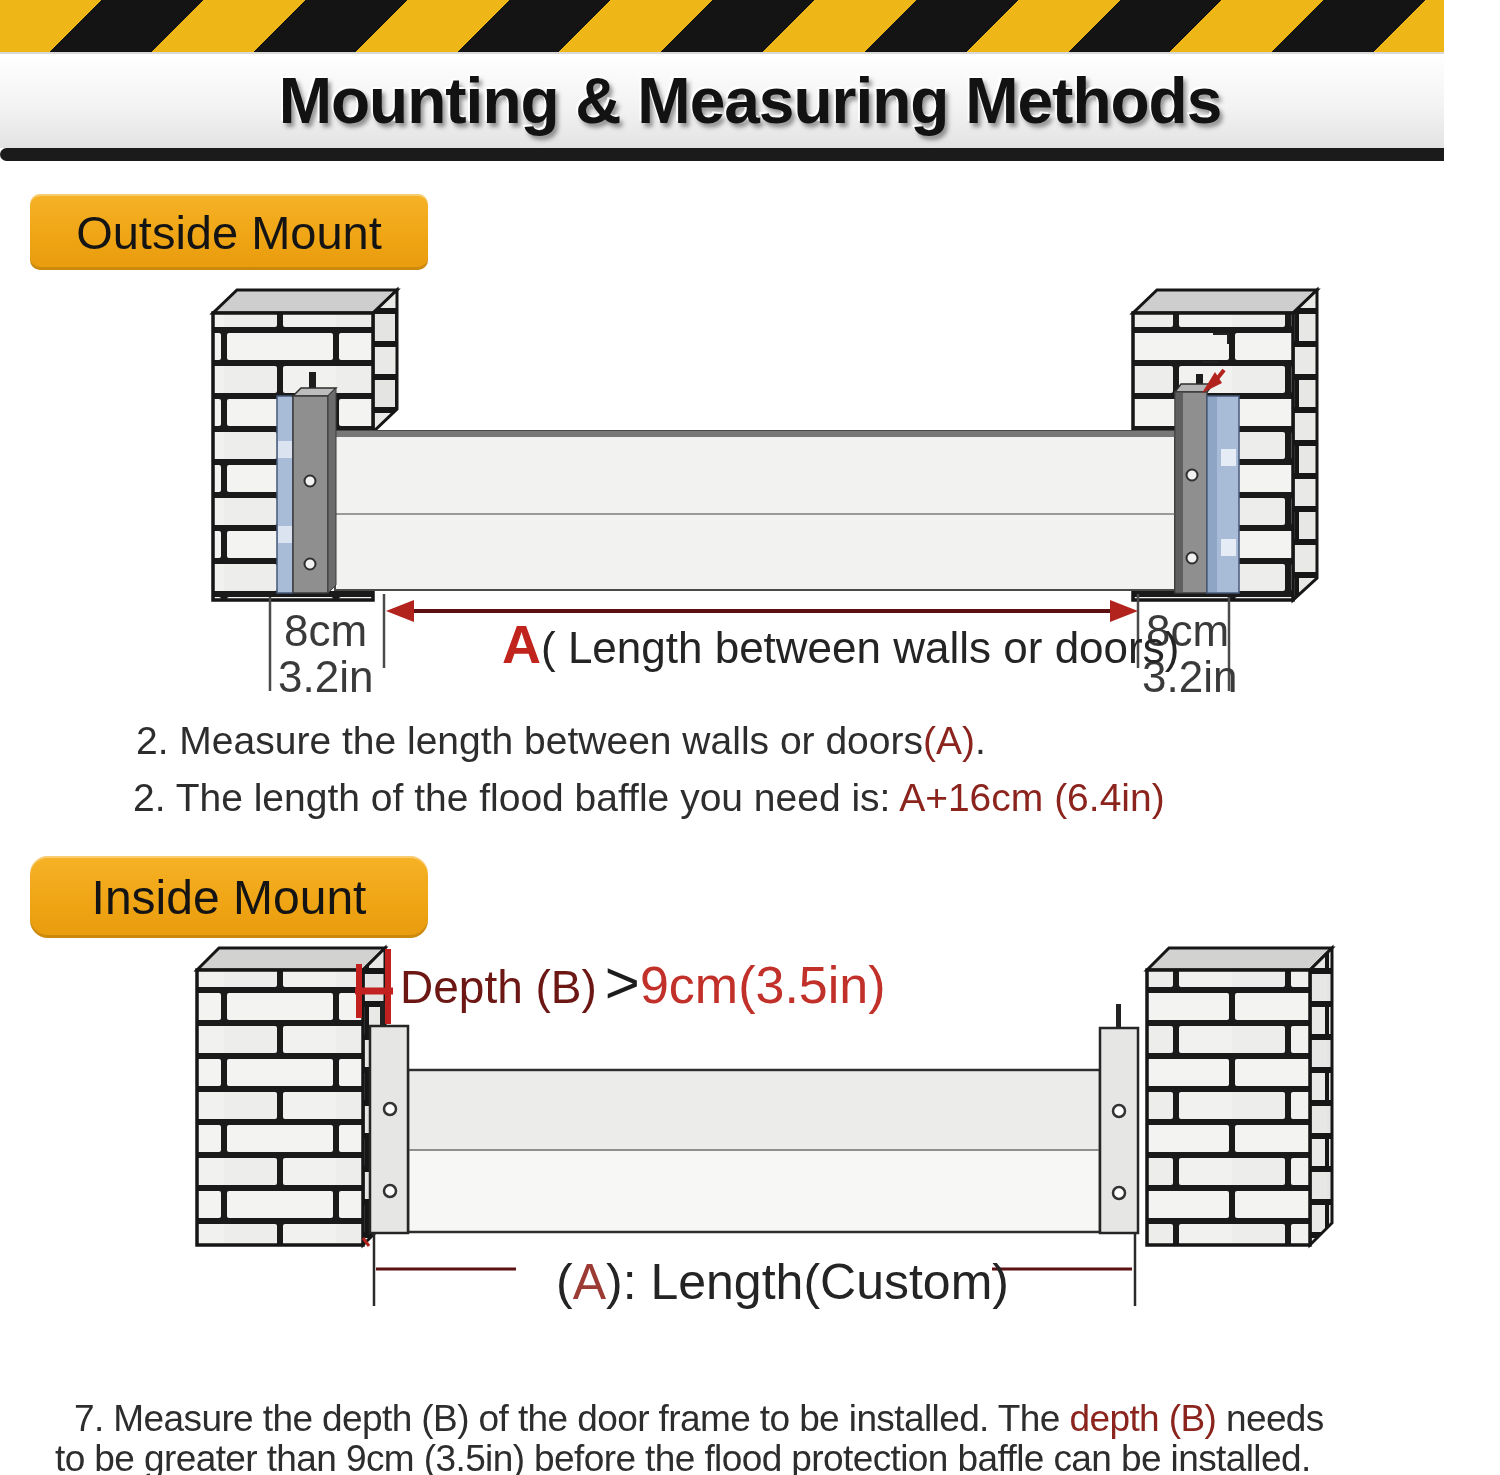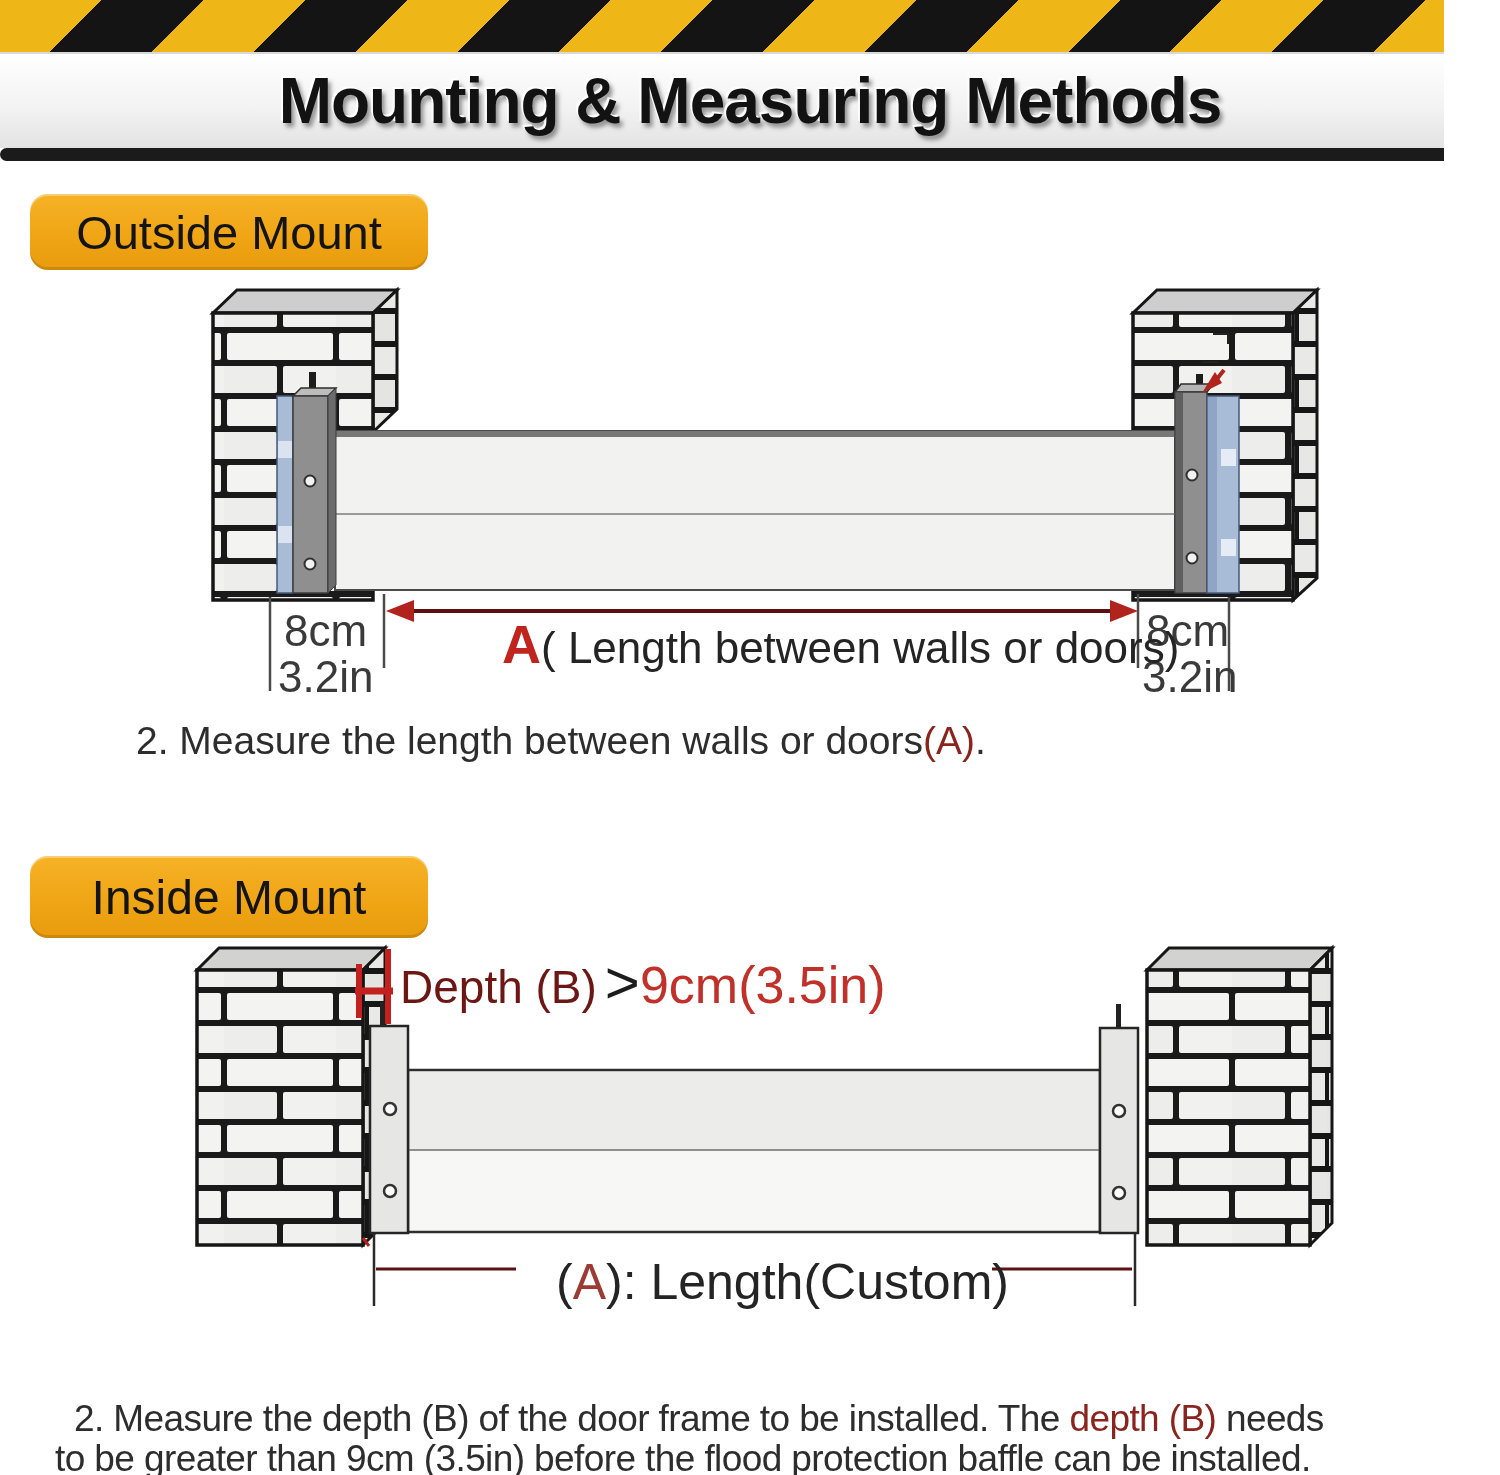--- a/index.html
+++ b/index.html
@@ -12,21 +12,21 @@
   .title-band{position:absolute;left:0;top:54px;width:1500px;height:94px;
         background:linear-gradient(180deg,#ffffff 0%,#f3f3f3 55%,#e3e3e3 100%);
         display:flex;align-items:center;justify-content:center;}
   .title-band h1{margin:0;font-size:64px;font-weight:bold;letter-spacing:-1px;color:#121212;
         text-shadow:-2px -2px 0 rgba(255,255,255,.9), 3px 4px 4px rgba(70,70,70,.55);}
   .black-bar{position:absolute;left:0;top:148px;width:1500px;height:13px;background:#1b1b1b;border-radius:7px;}
   
   .badge{position:absolute;left:30px;width:398px;display:flex;align-items:center;justify-content:center;
         background:linear-gradient(180deg,#f6b226 0%,#efa414 60%,#e89c0e 100%);
         border-radius:18px;color:#141414;box-shadow:inset 0 2px 0 rgba(255,255,255,.35), inset 0 -3px 0 rgba(0,0,0,.12);}
-  .badge.outside{top:194px;height:76px;font-size:47px;}
+  .badge.outside{top:194px;height:76px;font-size:47px;border-radius:10px;}
   .badge.inside{top:845px;height:82px;font-size:48px;margin-top:11px;}
   
   .step{position:absolute;color:#2d2d2d;white-space:nowrap;}
   .step .red{color:#8c241e;}
   .o-step1{left:136px;top:719px;font-size:39px;}
   .o-step2{left:133px;top:776px;font-size:39px;}
   .i-step1{left:99px;top:1346px;font-size:37px;letter-spacing:-.3px;}
   .i-step2{left:74px;top:1398px;font-size:37px;letter-spacing:-.6px;}
   .i-step3{left:55px;top:1438px;font-size:37px;letter-spacing:-.6px;}
   svg{position:absolute;left:0;}
@@ -122,20 +122,23 @@
       <text x="278" y="692" font-size="44" fill="#3a3a3a">3.2in</text>
       <text x="1146" y="646" font-size="44" fill="#3a3a3a">8cm</text>
       <text x="1142" y="692" font-size="44" fill="#3a3a3a">3.2in</text>
       <text x="502" y="663"><tspan font-size="54" font-weight="bold" fill="#c0241c">A</tspan><tspan font-size="44" fill="#242424">( Length between walls or doors)</tspan></text>
     </g>
   </svg>
 
   <div class="step o-step1">
     <span>2. Measure the length between walls or doors</span><span class="red">(A)</span><span>.</span>
   </div>
+  <div class="step o-step2">
+    <span>2. The length of the flood baffle you need is: </span><span class="red">A+16cm (6.4in)</span><span></span>
+  </div>
 
   <div class="badge inside">
     <span>Inside Mount</span>
   </div>
 
   <svg style="top:938px" width="1500" height="394" viewBox="0 938 1500 394">
 
     <g>
       <polygon points="197,970 363,970 385,948 219,948" fill="#d2d2d0" stroke="#161616" stroke-width="3"></polygon>
       <polygon points="363,970 385,948 385,1223 363,1245" fill="url(#brickSide)" stroke="#161616" stroke-width="3"></polygon>
@@ -180,19 +183,19 @@
     <g>
       <line x1="374" y1="1234" x2="374" y2="1306" stroke="#2a2a2a" stroke-width="2.5"></line>
       <line x1="1135" y1="1234" x2="1135" y2="1306" stroke="#2a2a2a" stroke-width="2.5"></line>
       <line x1="376" y1="1269" x2="516" y2="1269" stroke="#5c1113" stroke-width="3"></line>
       <line x1="992" y1="1269" x2="1132" y2="1269" stroke="#5c1113" stroke-width="3"></line>
       <text x="556" y="1299" font-size="50" fill="#242424"><tspan>(</tspan><tspan fill="#9c3b33">A</tspan><tspan>): Length(Custom)</tspan></text>
     </g>
   </svg>
 
   <div class="step i-step2">
-    <span>2. Measure the depth (B) of the door frame to be installed. The </span><span class="red">depth (B)</span><span> needs</span>
+    <span>7. Measure the depth (B) of the door frame to be installed. The </span><span class="red">depth (B)</span><span> needs</span>
   </div>
   <div class="step i-step3">
     <span>to be greater than 9cm (3.5in) before the flood protection baffle can be installed.</span>
   </div>
 
 </div>
 
 </body></html>

